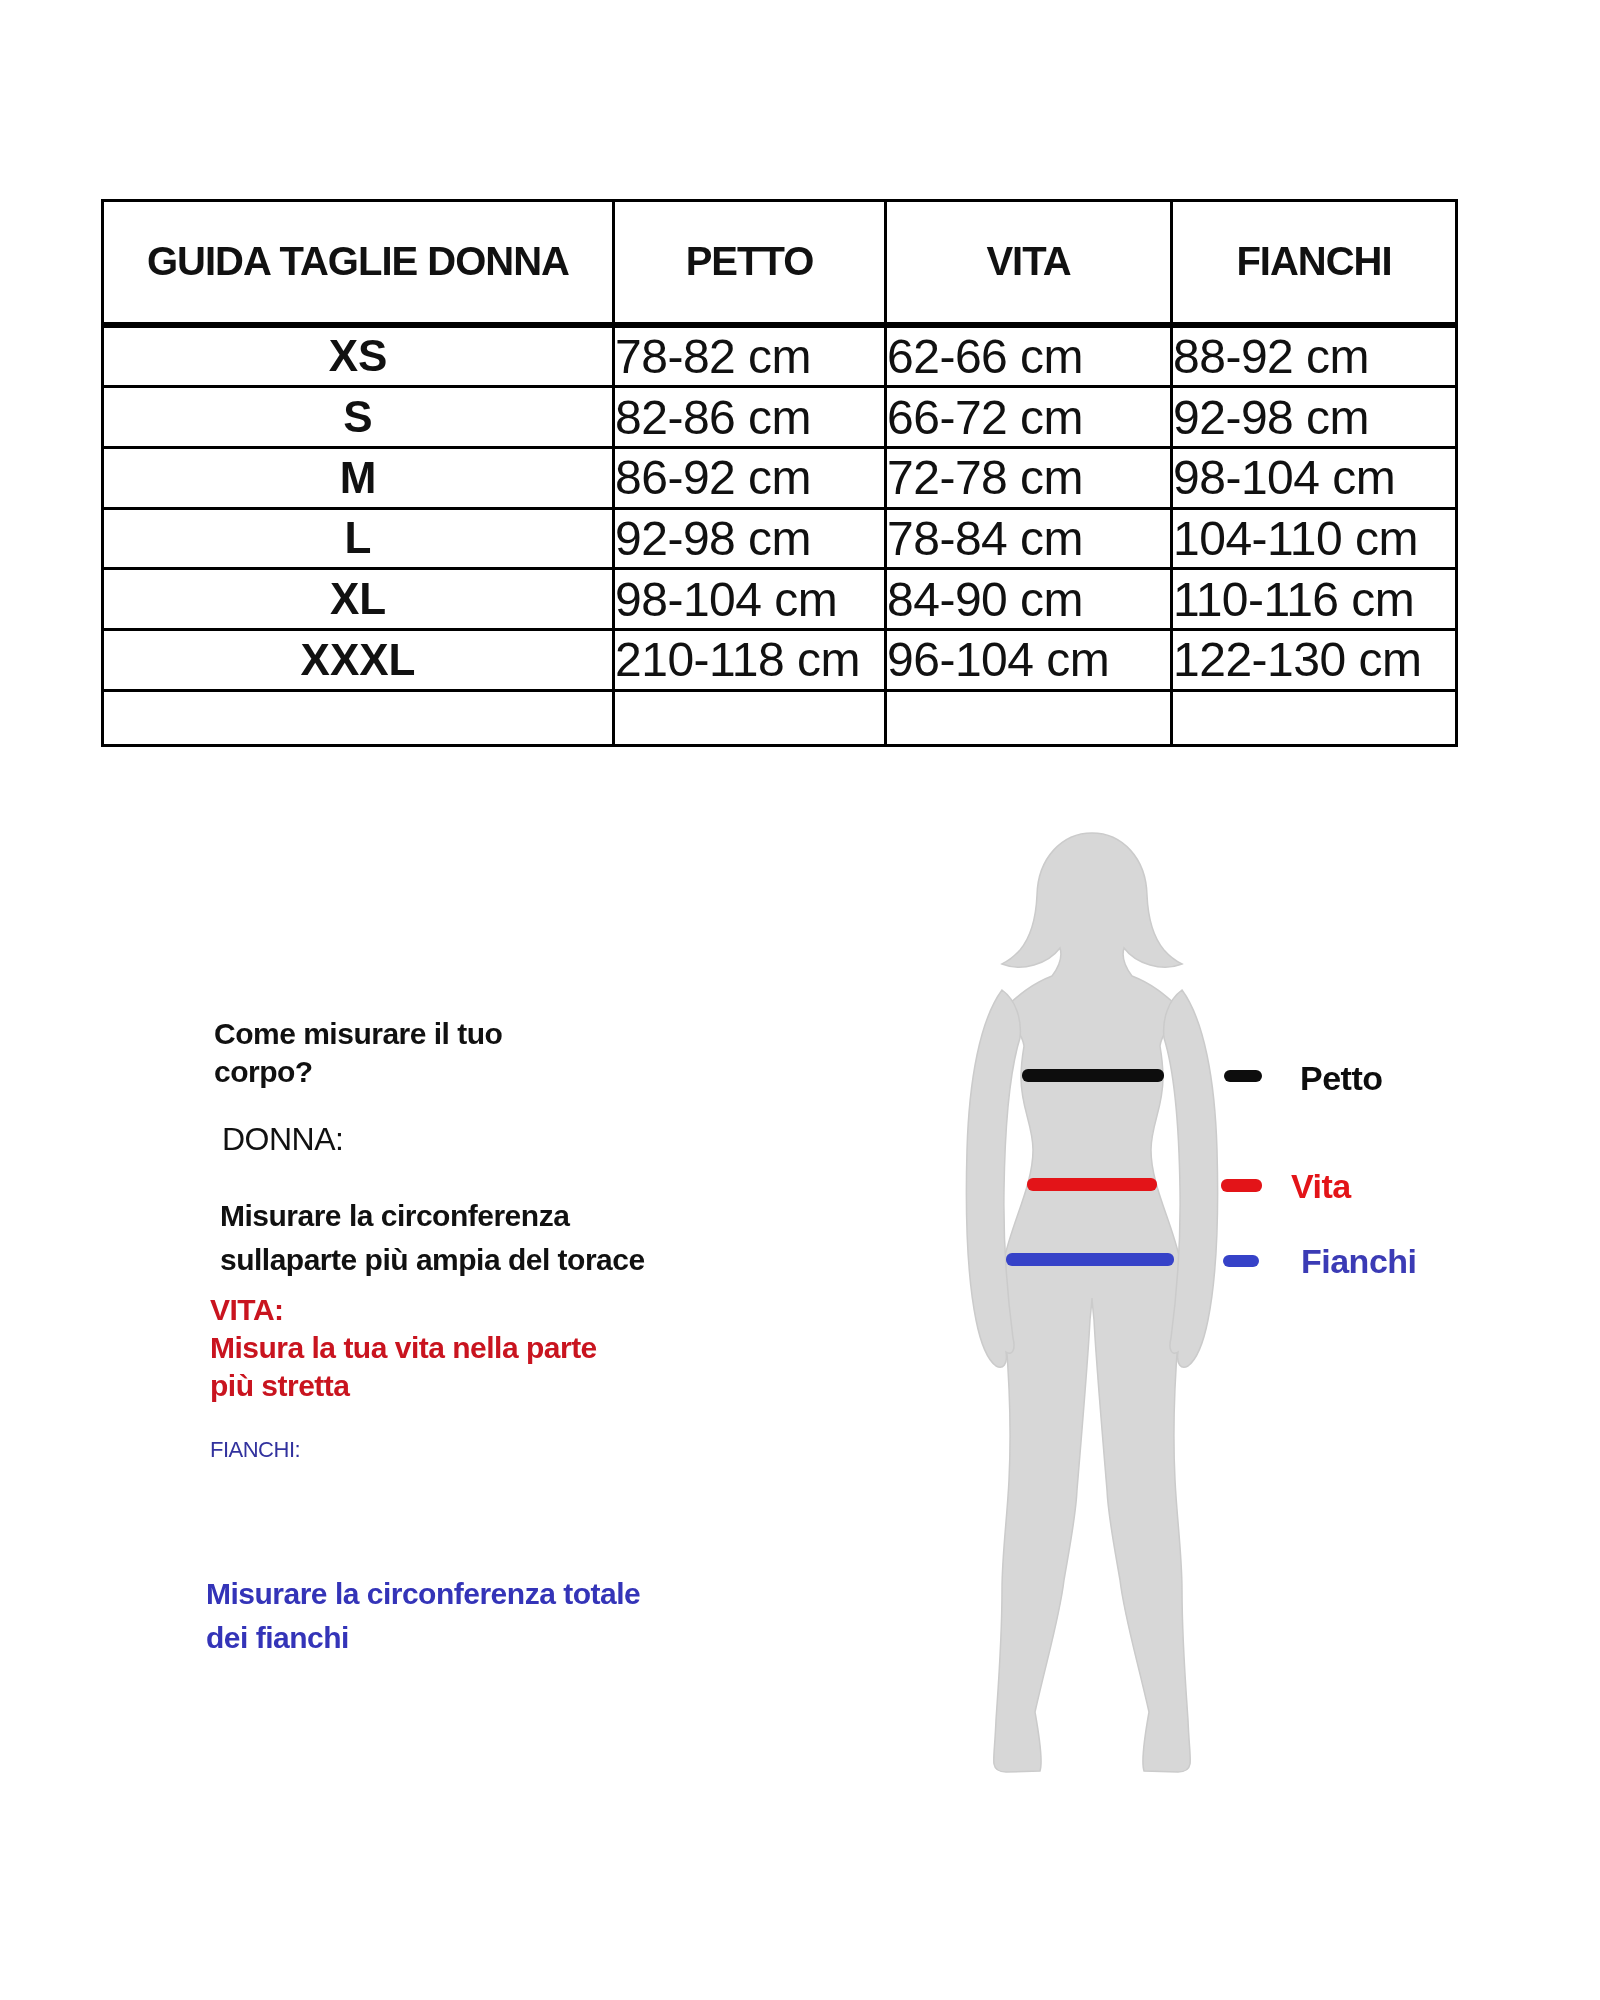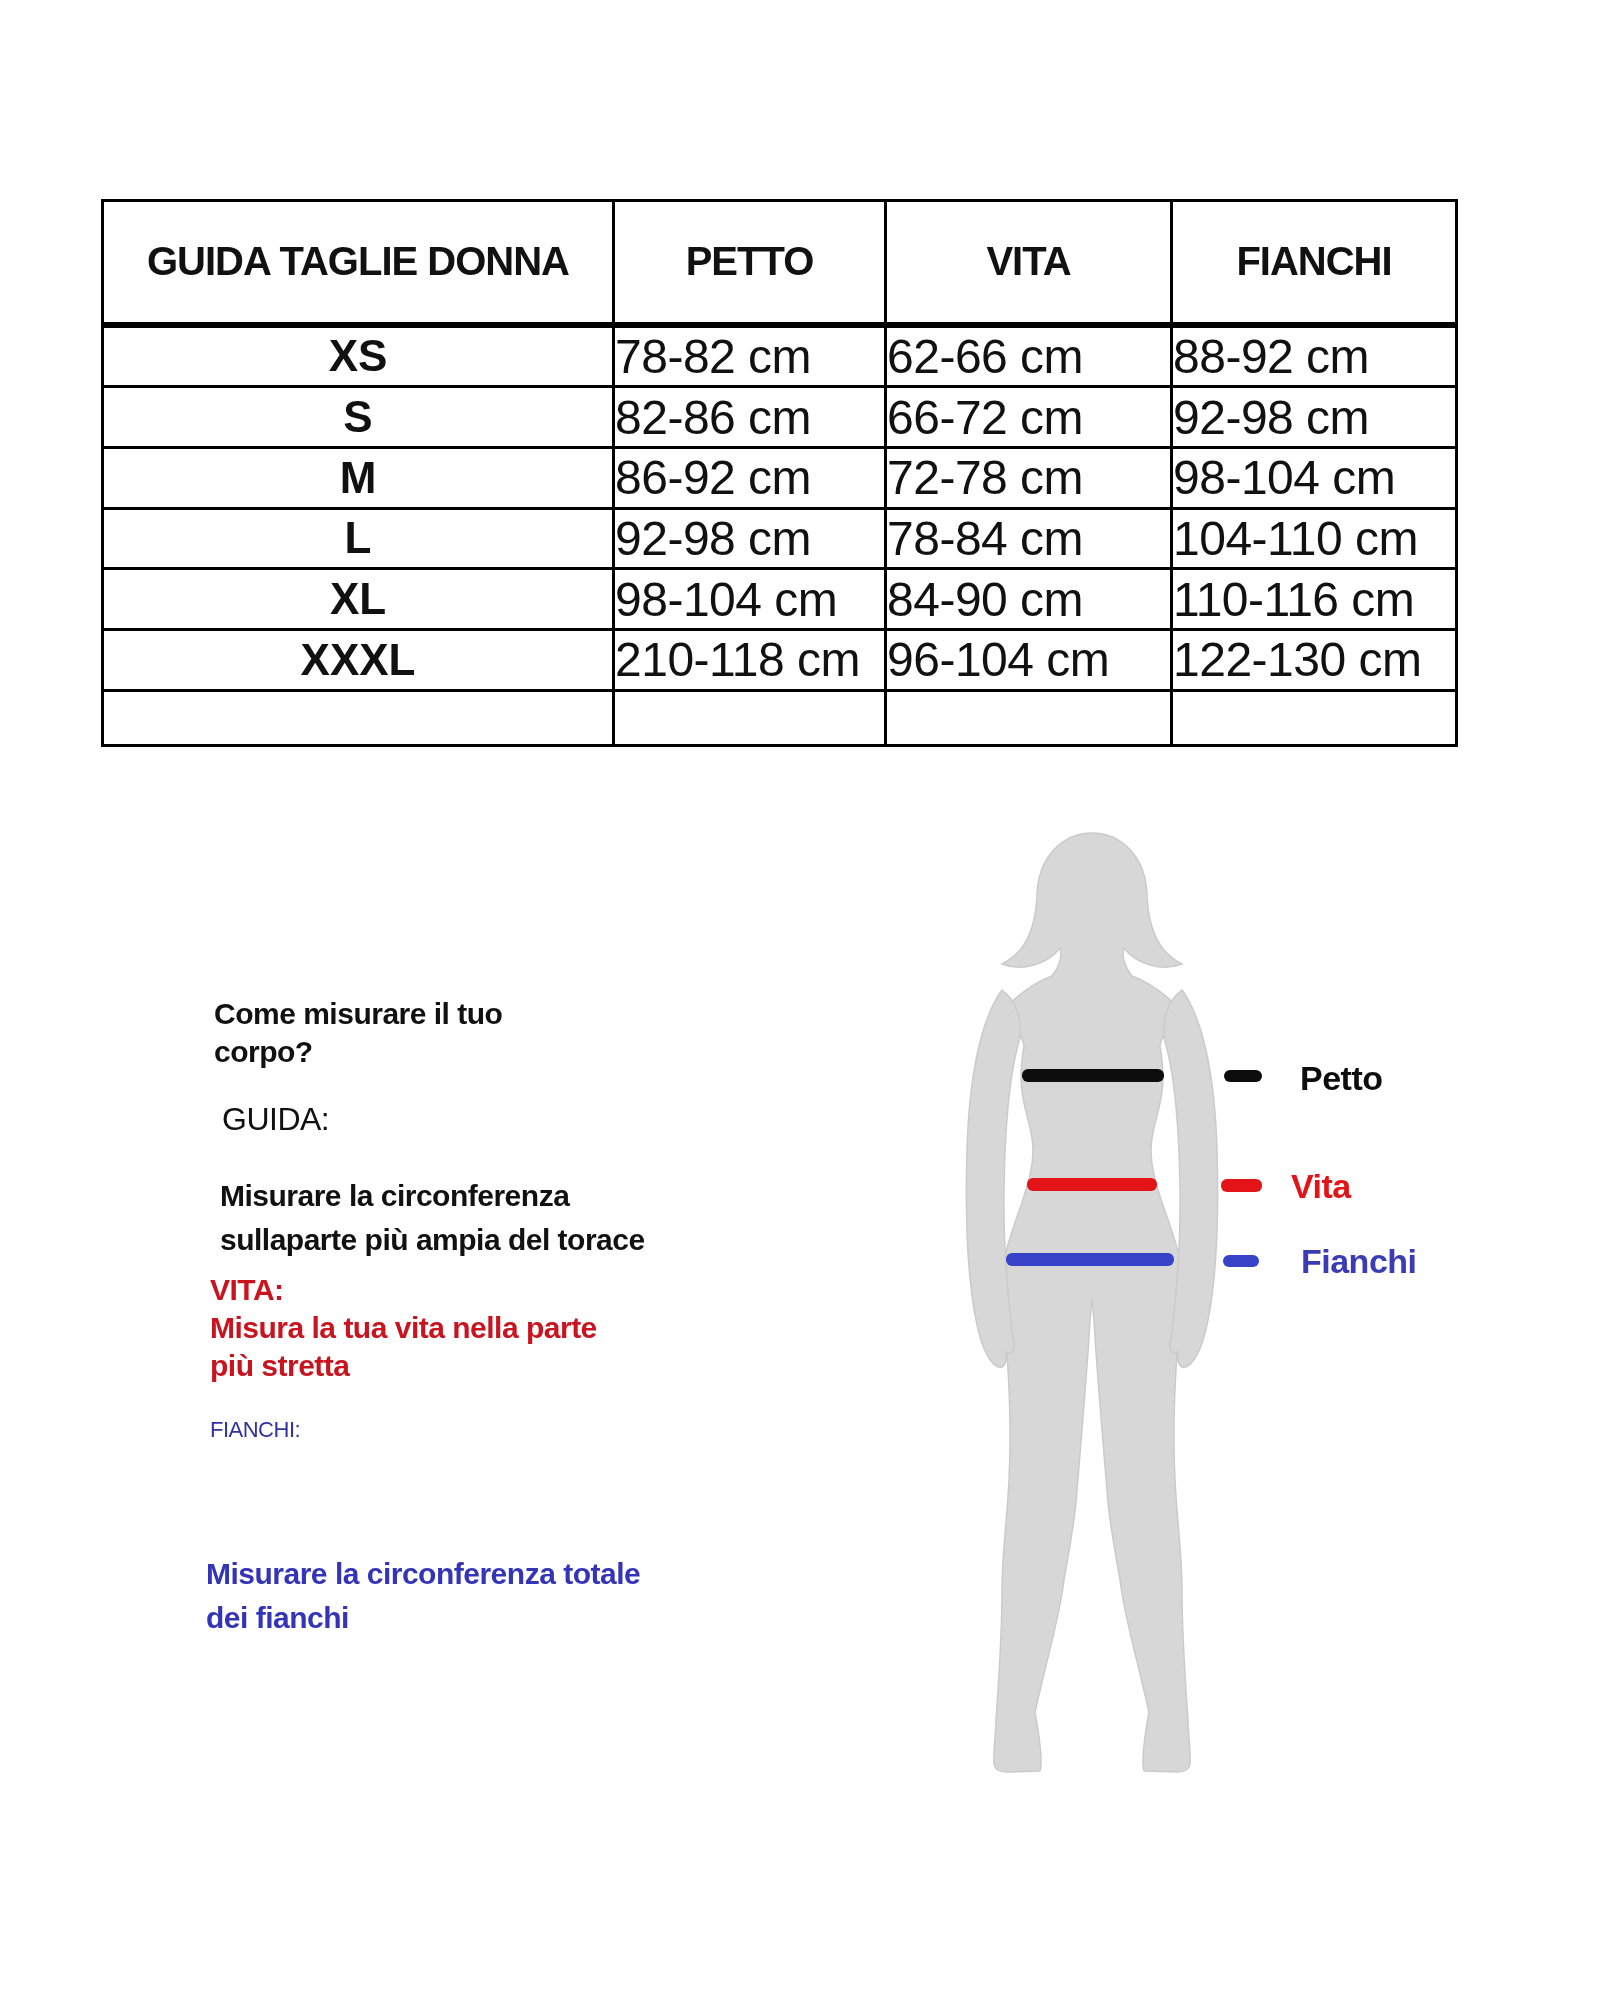--- a/index.html
+++ b/index.html
@@ -12,21 +12,21 @@
   #size-table th,#size-table td{border:3px solid var(--table-border);padding:0;overflow:hidden;}
   #size-table thead tr{height:124px;}
   #size-table tbody tr{height:53px;}
   #size-table th{font-size:40px;font-weight:bold;letter-spacing:-1px;text-align:center;
                  vertical-align:middle;border-bottom:6px solid var(--table-border);margin-left:8px;}
   td.size-cell{font-size:44px;font-weight:bold;text-align:center;vertical-align:middle;}
   td.val-cell{font-size:48px;font-weight:400;letter-spacing:-0.5px;text-align:left;
               vertical-align:middle;padding-left:13px;}
 
   
-  .instr{position:absolute;white-space:pre-line;font-size:30px;letter-spacing:-0.5px;}
+  .instr{position:absolute;white-space:pre-line;font-size:30px;letter-spacing:-0.5px;margin-top:20px;}
   .b{font-weight:bold;}
   .lh38{line-height:38px;}
   .lh44{line-height:44px;}
   #intro-text{left:214px;top:995px;}
   #petto-heading{left:222px;top:1100px;font-size:32px;line-height:38px;}
   #petto-text{left:220px;top:1174px;}
   #vita-block{left:210px;top:1271px;color:var(--red-text);}
   #fianchi-heading{left:210px;top:1411px;font-size:22px;line-height:38px;color:var(--navy-heading);}
   #fianchi-text{left:206px;top:1552px;color:var(--blue-text);}
 
@@ -98,21 +98,21 @@
           <td class="size-cell"></td>
           <td class="val-cell"></td>
           <td class="val-cell"></td>
           <td class="val-cell"></td>
         </tr>
       </tbody>
   </table>
 
   <div class="instr b lh38" id="intro-text">Come misurare il tuo
 corpo?</div>
-  <div class="instr" id="petto-heading">GUIDA:</div>
+  <div class="instr" id="petto-heading">DONNA:</div>
   <div class="instr b lh44" id="petto-text">Misurare la circonferenza
 sullaparte più ampia del torace</div>
   <div class="instr b lh38" id="vita-block">VITA:
 Misura la tua vita nella parte
 più stretta</div>
   <div class="instr" id="fianchi-heading">FIANCHI:</div>
   <div class="instr b lh44" id="fianchi-text">Misurare la circonferenza totale
 dei fianchi</div>
 
   <svg id="figure-svg" viewBox="880 780 600 1020">

